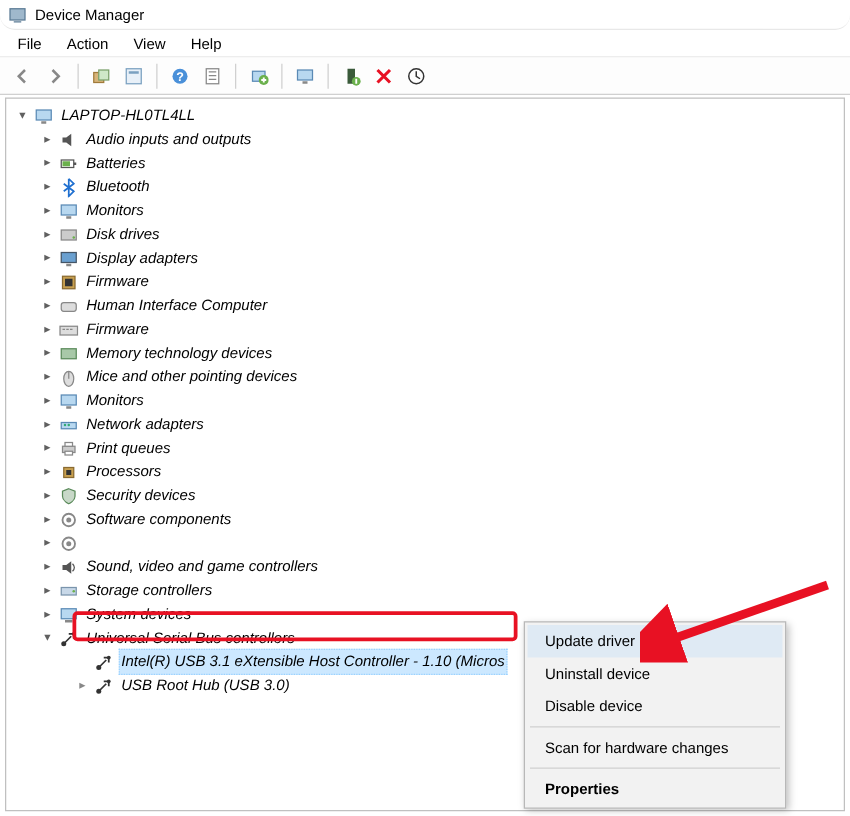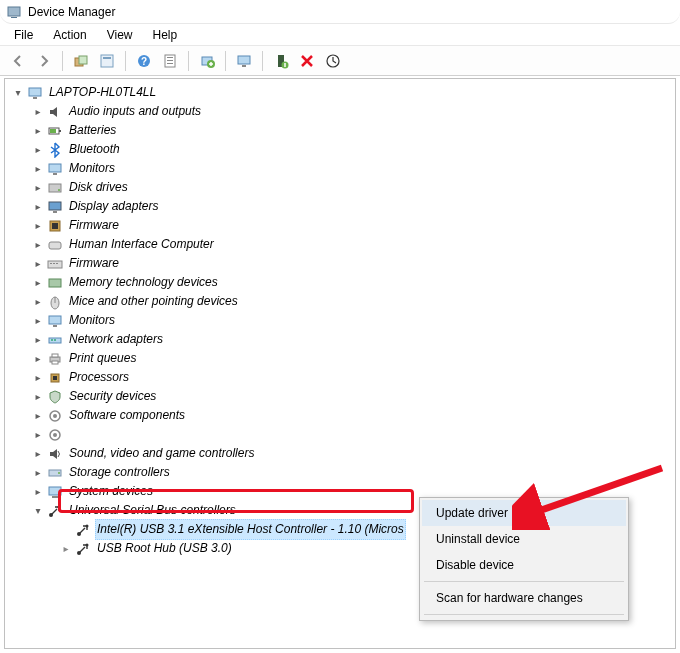--- a/index.html
+++ b/index.html
@@ -396,20 +396,21 @@
 
 <div class="red-box" style="left:58px; top:489px; width:356px; height:24px;"></div>
 
 <div class="context-menu" style="left:419px; top:497px;">
   <div class="cm-item highlight">Update driver</div>
   <div class="cm-item">Uninstall device</div>
   <div class="cm-item">Disable device</div>
   <div class="cm-sep"></div>
   <div class="cm-item">Scan for hardware changes</div>
   <div class="cm-sep"></div>
+  <div class="cm-item bold">Properties</div>
 </div>
 
 <svg class="arrow-annot" style="left:512px; top:460px; width:160px; height:70px;" viewBox="0 0 160 70">
   <defs>
       <marker id="ah" markerWidth="8" markerHeight="8" refX="2" refY="4" orient="auto">
         <path d="M0 0 L8 4 L0 8 Z" fill="#e81123"></path>
       </marker>
     </defs>
   <line x1="150" y1="8" x2="18" y2="54" stroke="#e81123" stroke-width="7" marker-end="url(#ah)"></line>
 </svg>

